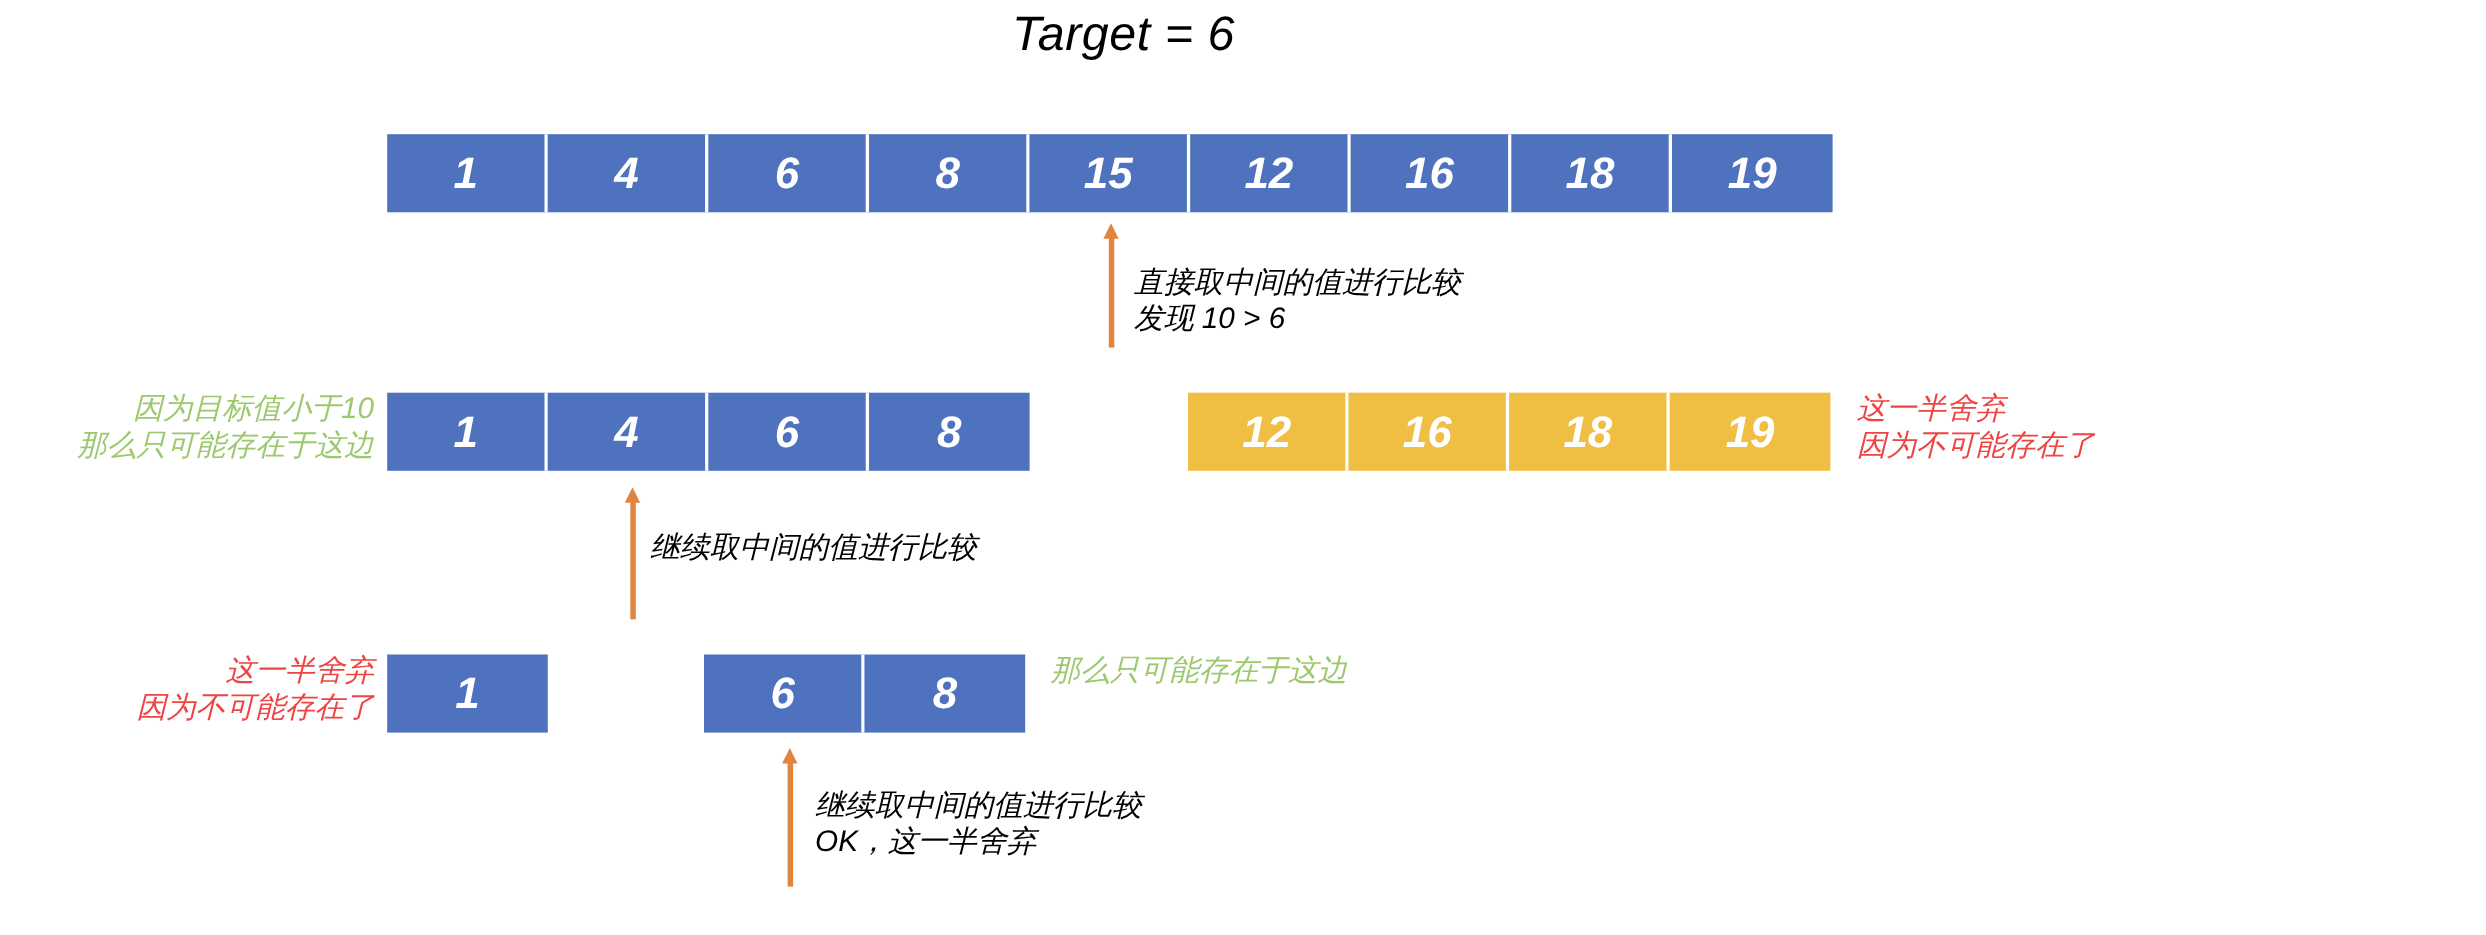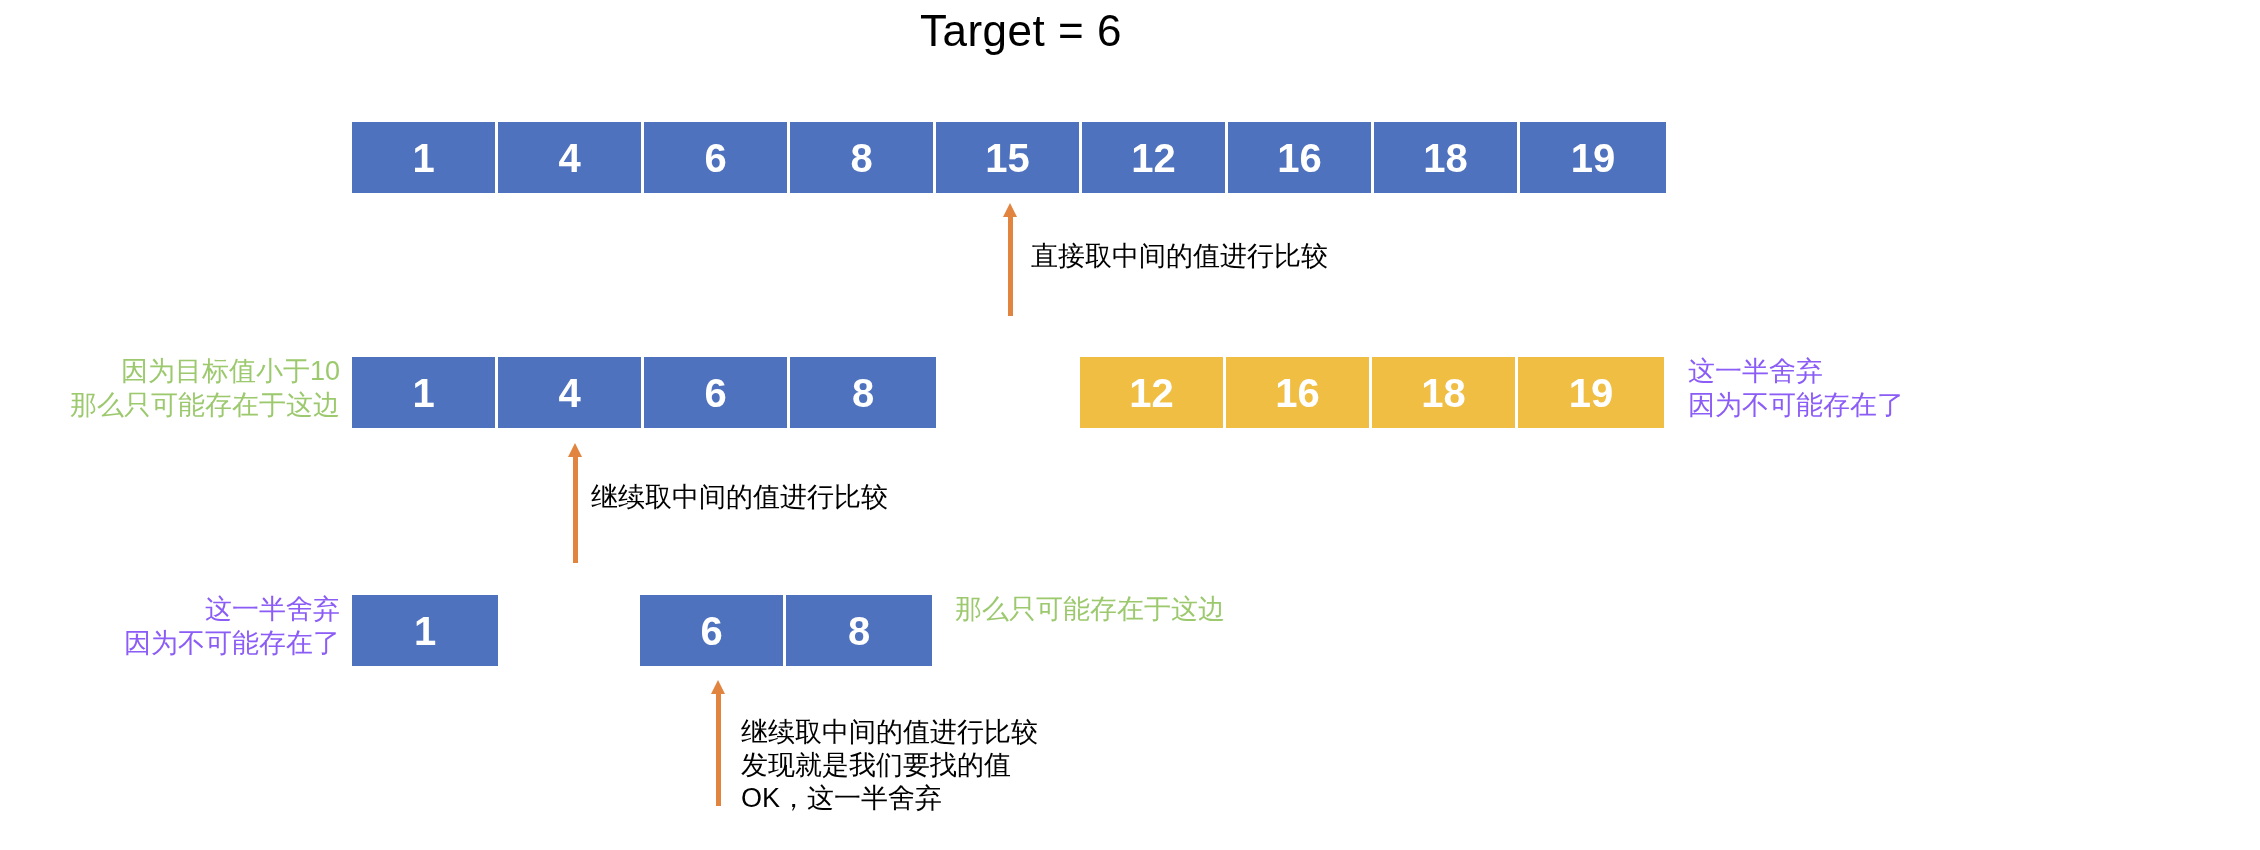--- a/index.html
+++ b/index.html
@@ -1,15 +1,15 @@
 <!DOCTYPE html>
 <html><head>
 <meta charset="utf-8">
 <style>
-  * { box-sizing: border-box; }
+  * { box-sizing: border-box; font-style: italic; }
   html, body {
     margin: 0; padding: 0;
     background: #ffffff;
   }
   body {
     width: 2260px; height: 850px;
     position: relative;
     overflow: hidden;
     font-family: "Liberation Sans", "DejaVu Sans", sans-serif;
   }
@@ -49,21 +49,21 @@
     white-space: nowrap;
   }
   .note .l { display: block; }
   .side-note {
     font-size: 27px;
     line-height: 1.25;
     white-space: nowrap;
   }
   .side-note .l { display: block; }
   .side-note.green { color: #9CC96E; }
-  .side-note.red   { color: #8b5cf6; }
+  .side-note.red   { color: #ef4444; }
   .side-note.ralign { text-align: right; }
   .side-note.lalign { text-align: left; }
 
   
   .uparrow { position: absolute; }
   .uparrow .shaft {
     position: absolute;
     left: 5px; top: 12px;
     width: 5px;
     background: #E0843F;
@@ -96,20 +96,21 @@
     <div class="cell blue">19</div>
   </div>
 
   <div class="uparrow" style="left:1003px; top:203px; width:15px; height:113px;">
     <div class="head"></div>
     <div class="shaft" style="height:101px;"></div>
   </div>
 
   <div class="abs note" style="left:1031px; top:240px;">
     <span class="l">直接取中间的值进行比较</span>
+    <span class="l">发现 10 &gt; 6</span>
   </div>
 
   <div class="abs side-note green ralign" style="left:-60px; top:355px; width:400px;">
     <span class="l">因为目标值小于10</span>
     <span class="l">那么只可能存在于这边</span>
   </div>
 
   <div class="row" style="left:352px; top:357px;">
     <div class="cell blue">1</div>
     <div class="cell blue">4</div>
@@ -156,17 +157,16 @@
     <span class="l">那么只可能存在于这边</span>
   </div>
 
   <div class="uparrow" style="left:711px; top:680px; width:15px; height:126px;">
     <div class="head"></div>
     <div class="shaft" style="height:114px;"></div>
   </div>
 
   <div class="abs note" style="left:741px; top:716px;">
     <span class="l">继续取中间的值进行比较</span>
-    <span class="l">发现就是我们要找的值</span>
     <span class="l">OK，这一半舍弃</span>
   </div>
 
 </div>
 
 </body></html>

